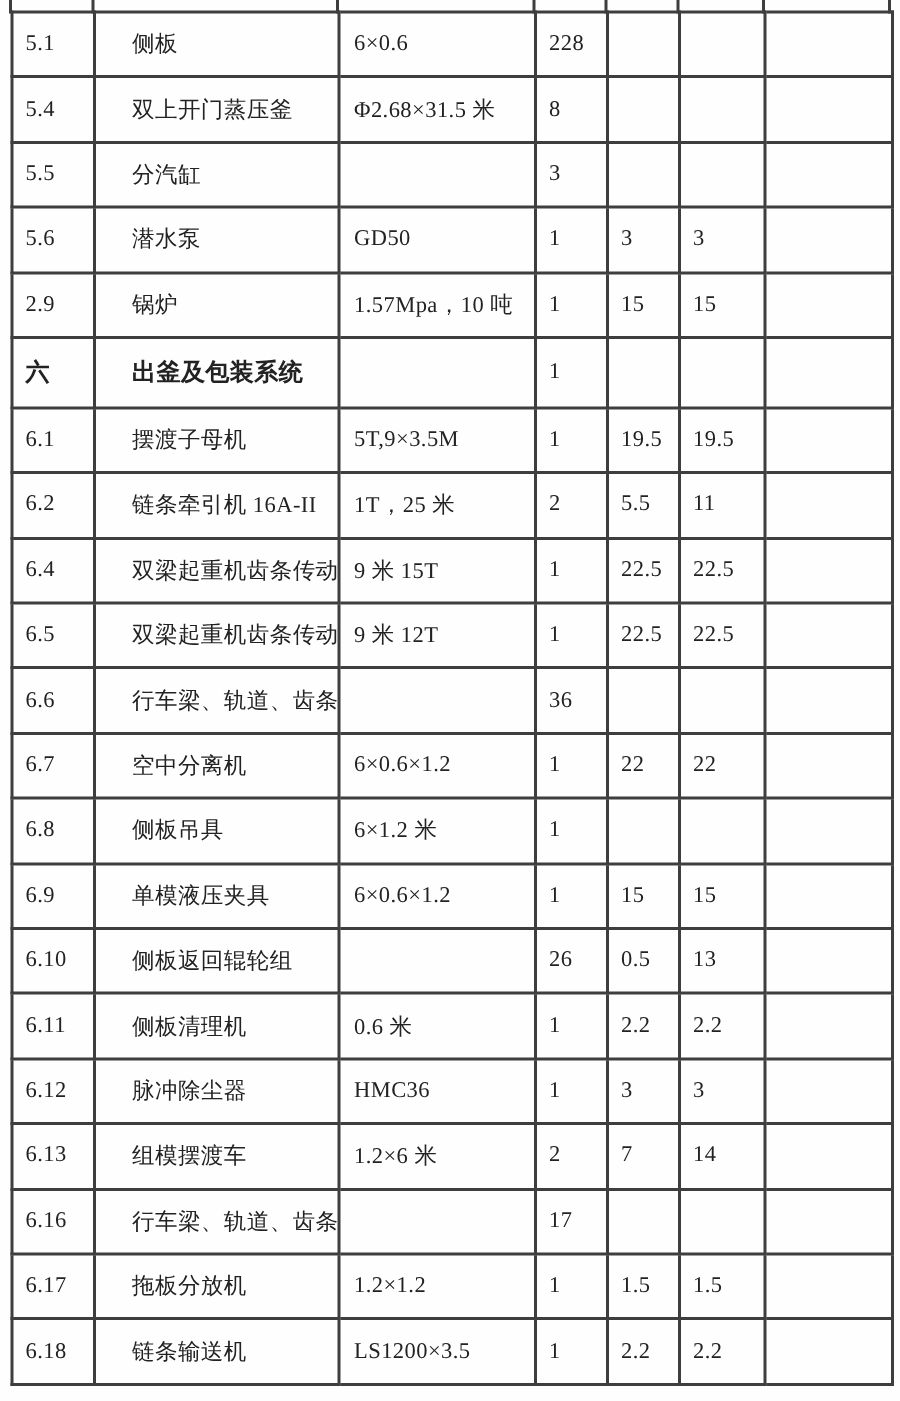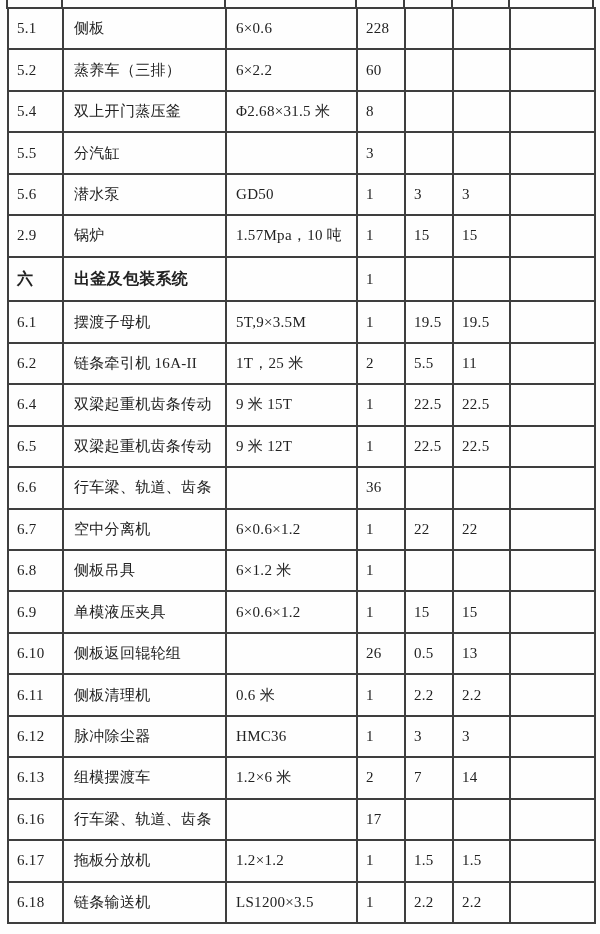--- a/index.html
+++ b/index.html
@@ -28,21 +28,21 @@
   }
   table.equip td {
     border: 2px solid #3e3e3e;
     vertical-align: middle;
     font-size: 15px;
     padding: 2px 4px 2px 8px;
     white-space: nowrap;
     overflow: hidden;
     letter-spacing: 0.3px;
   }
-  table.equip td.c-name { padding-left: 10px; }
+  table.equip td.c-name { padding-left: 24px; }
   table.equip td.c-spec { padding-left: 9px; border-radius: 16px; }
   table.equip tr { height: 22px; }
   table.equip tr.section td.c-idx,
   table.equip tr.section td.c-name {
     font-family: "Liberation Sans", "DejaVu Sans", sans-serif;
     font-weight: bold;
     font-size: 16px;
   }
   col.w1 { width: 55px; }  col.w2 { width: 163px; }
   col.w3 { width: 131px; } col.w4 { width: 48px; }
@@ -80,29 +80,20 @@
           <tr>
       <td class="c-idx">5.1</td>
       <td class="c-name">侧板</td>
       <td class="c-spec">6×0.6</td>
       <td class="c-qty">228</td>
       <td class="c-unit"></td>
       <td class="c-total"></td>
       <td class="c-remark"></td>
     </tr>
           <tr>
-      <td class="c-idx">5.2</td>
-      <td class="c-name">蒸养车（三排）</td>
-      <td class="c-spec">6×2.2</td>
-      <td class="c-qty">60</td>
-      <td class="c-unit"></td>
-      <td class="c-total"></td>
-      <td class="c-remark"></td>
-    </tr>
-          <tr>
       <td class="c-idx">5.4</td>
       <td class="c-name">双上开门蒸压釜</td>
       <td class="c-spec">Φ2.68×31.5 米</td>
       <td class="c-qty">8</td>
       <td class="c-unit"></td>
       <td class="c-total"></td>
       <td class="c-remark"></td>
     </tr>
           <tr>
       <td class="c-idx">5.5</td>

